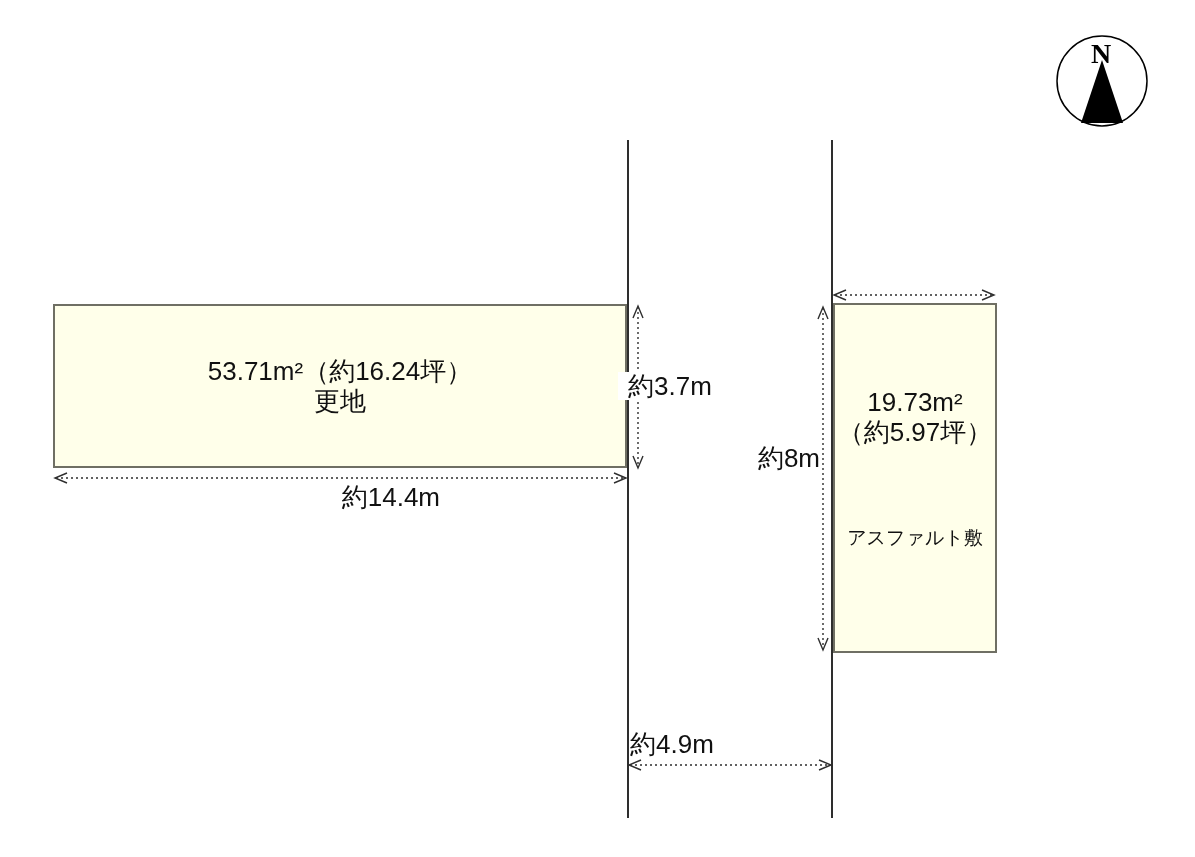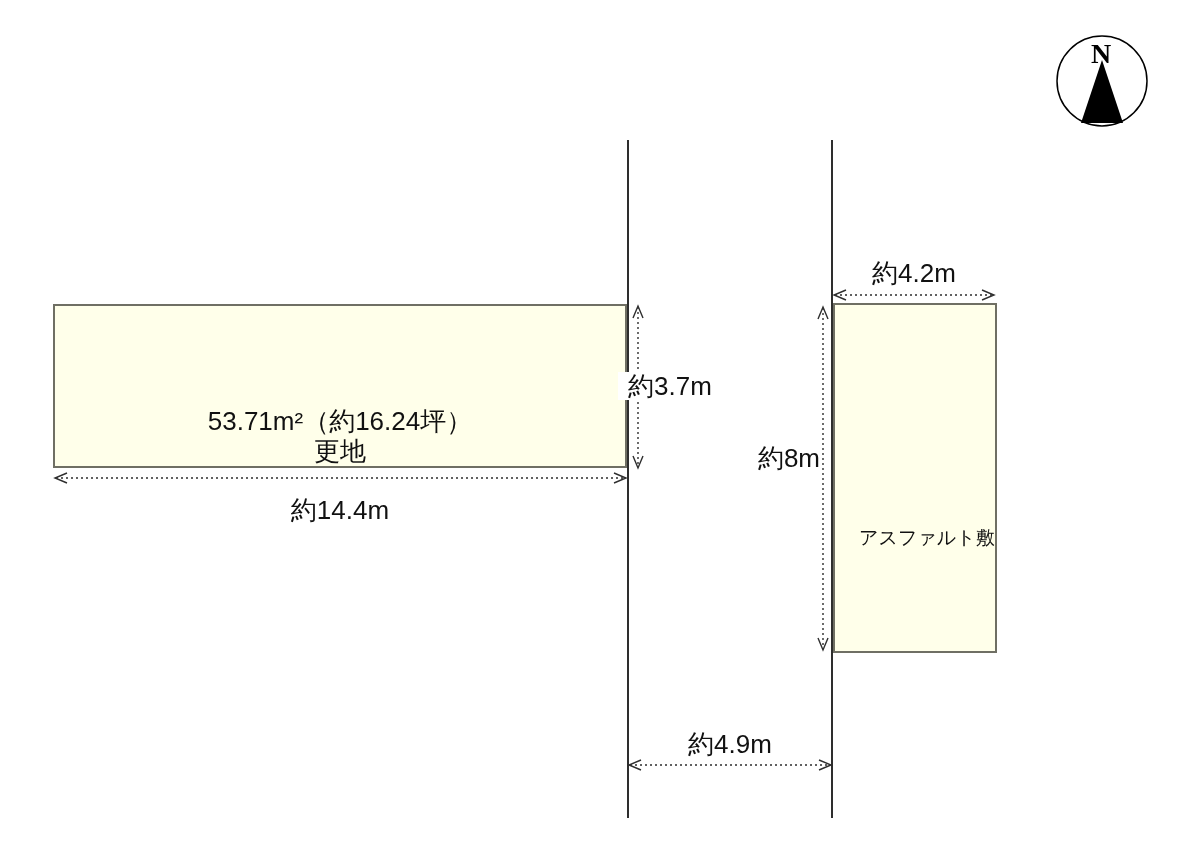--- a/index.html
+++ b/index.html
@@ -30,21 +30,21 @@
     position: absolute;
     background: var(--parcel-fill);
     border: 2px solid var(--parcel-border);
   }
   .parcel-left {
     left: 53px; top: 304px;
     width: 574px; height: 164px;
     display: flex;
     flex-direction: column;
     align-items: center;
-    justify-content: flex-end;
+    justify-content: center;
   }
   .parcel-right {
     left: 833px; top: 303px;
     width: 164px; height: 350px;
   }
   .area-text {
     font-size: 26px;
     line-height: 30px;
     text-align: center;
     white-space: nowrap;
@@ -52,37 +52,36 @@
   .parcel-right .area-block {
     position: absolute;
     left: 0; top: 82px;
     width: 100%;
     text-align: center;
   }
   .surface-text {
     position: absolute;
     left: 0; top: 220px;
     width: 100%;
-    text-align: left;
+    text-align: center;
     font-size: 19px;
     white-space: nowrap;
-    padding-left: 24px;
   }
   .dim-label {
     position: absolute;
     font-size: 26px;
     line-height: 28px;
     white-space: nowrap;
     color: var(--text-color);
   }
-  .dim-14-4 { left: 240px; top: 483px; width: 200px; text-align: center; margin-top: 13px; }
+  .dim-14-4 { left: 240px; top: 483px; width: 200px; text-align: right; }
   .dim-3-7  { left: 618px; top: 372px; background: #ffffff; padding: 0 10px; }
   .dim-4-2  { left: 834px; top: 259px; width: 160px; text-align: center; }
   .dim-8    { left: 740px; top: 444px; width: 80px; text-align: right; background: #ffffff; }
-  .dim-4-9  { left: 630px; top: 730px; width: 200px; text-align: center; }
+  .dim-4-9  { left: 630px; top: 730px; width: 200px; text-align: left; }
   svg .dotted {
     stroke: var(--line-color);
     stroke-width: 1.4;
     stroke-dasharray: 2 3;
     fill: none;
   }
   svg .head {
     stroke: var(--line-color);
     stroke-width: 1.4;
     fill: none;
@@ -138,22 +137,25 @@
       <text x="1101" y="63" text-anchor="middle" font-family="Liberation Serif, DejaVu Serif, serif" font-size="28" font-weight="bold" fill="#000000">N</text>
     </g>
   </svg>
 
   <div class="parcel parcel-left">
     <div class="area-text">53.71m²（約16.24坪）</div>
     <div class="area-text">更地</div>
   </div>
 
   <div class="parcel parcel-right">
+    <div class="area-block">
+      <div class="area-text">19.73m²</div>
+      <div class="area-text">（約5.97坪）</div>
+    </div>
     <div class="surface-text">アスファルト敷</div>
   </div>
 
   <div class="dim-label dim-14-4">約14.4m</div>
   <div class="dim-label dim-3-7">約3.7m</div>
-  <div class="dim-label dim-4-2">約4.2m</div>
   <div class="dim-label dim-8">約8m</div>
   <div class="dim-label dim-4-9">約4.9m</div>
 
 </div>
 
 </body></html>

